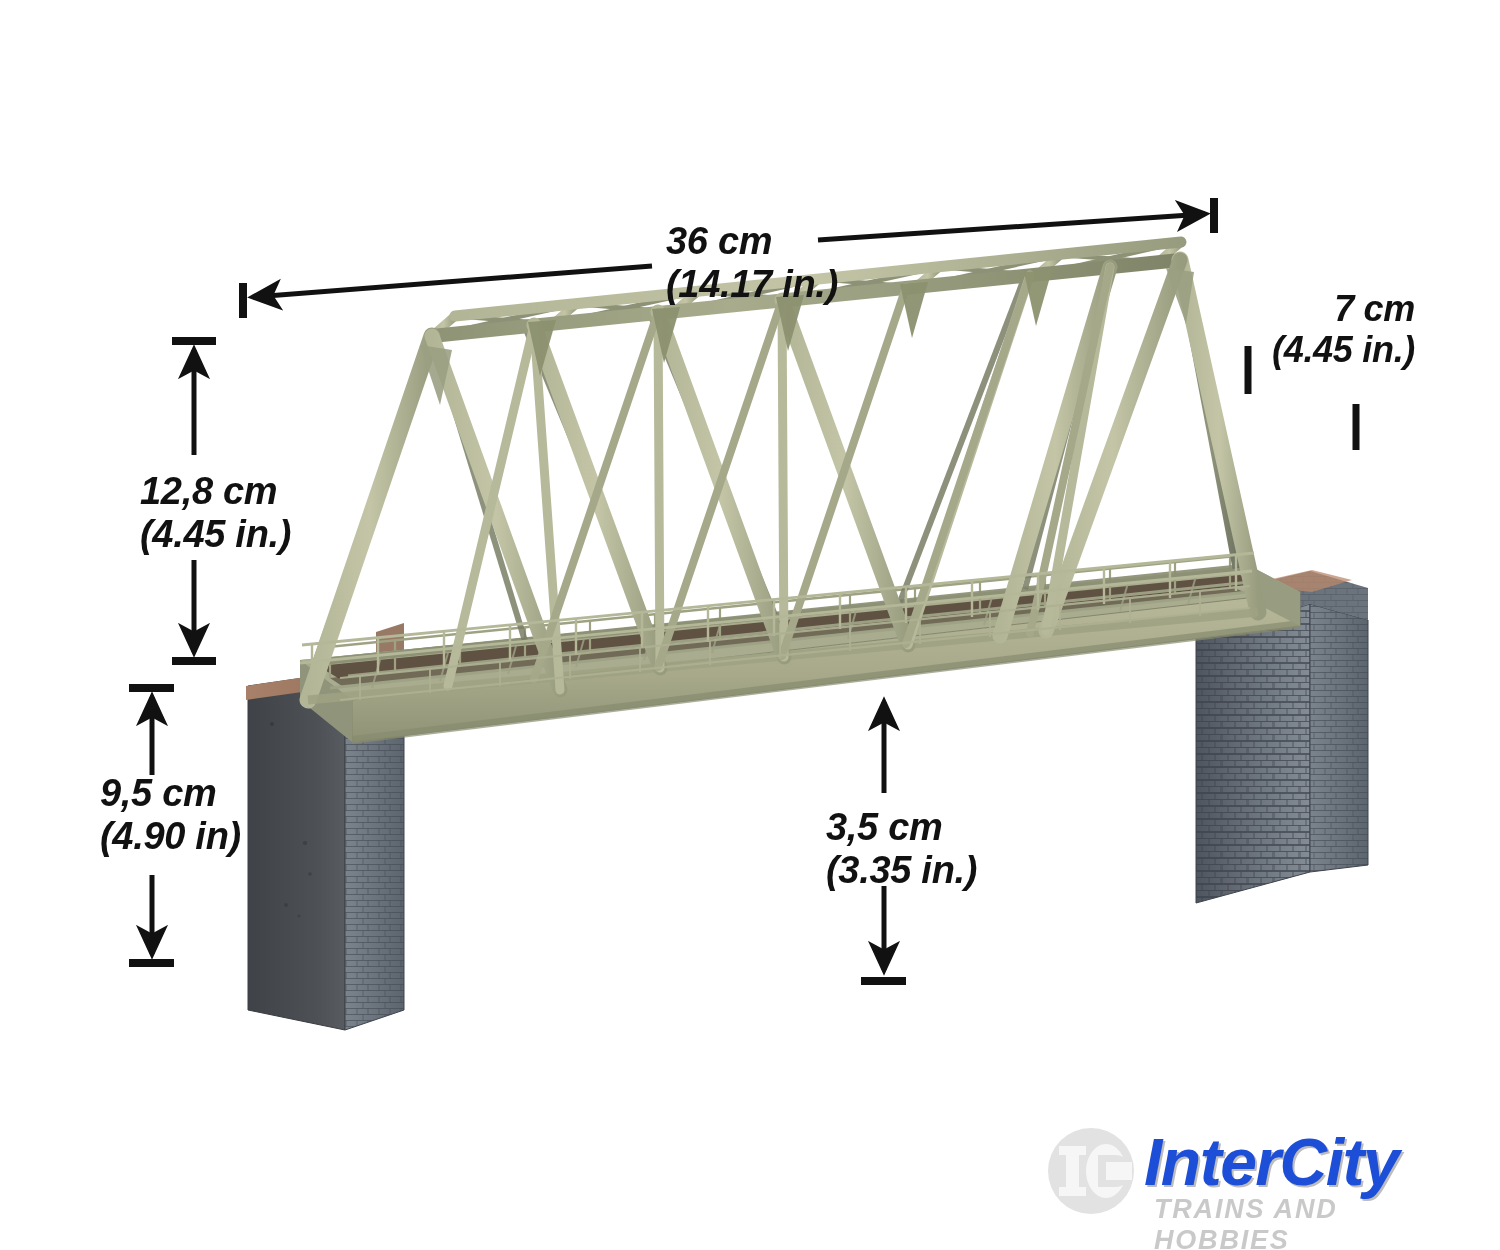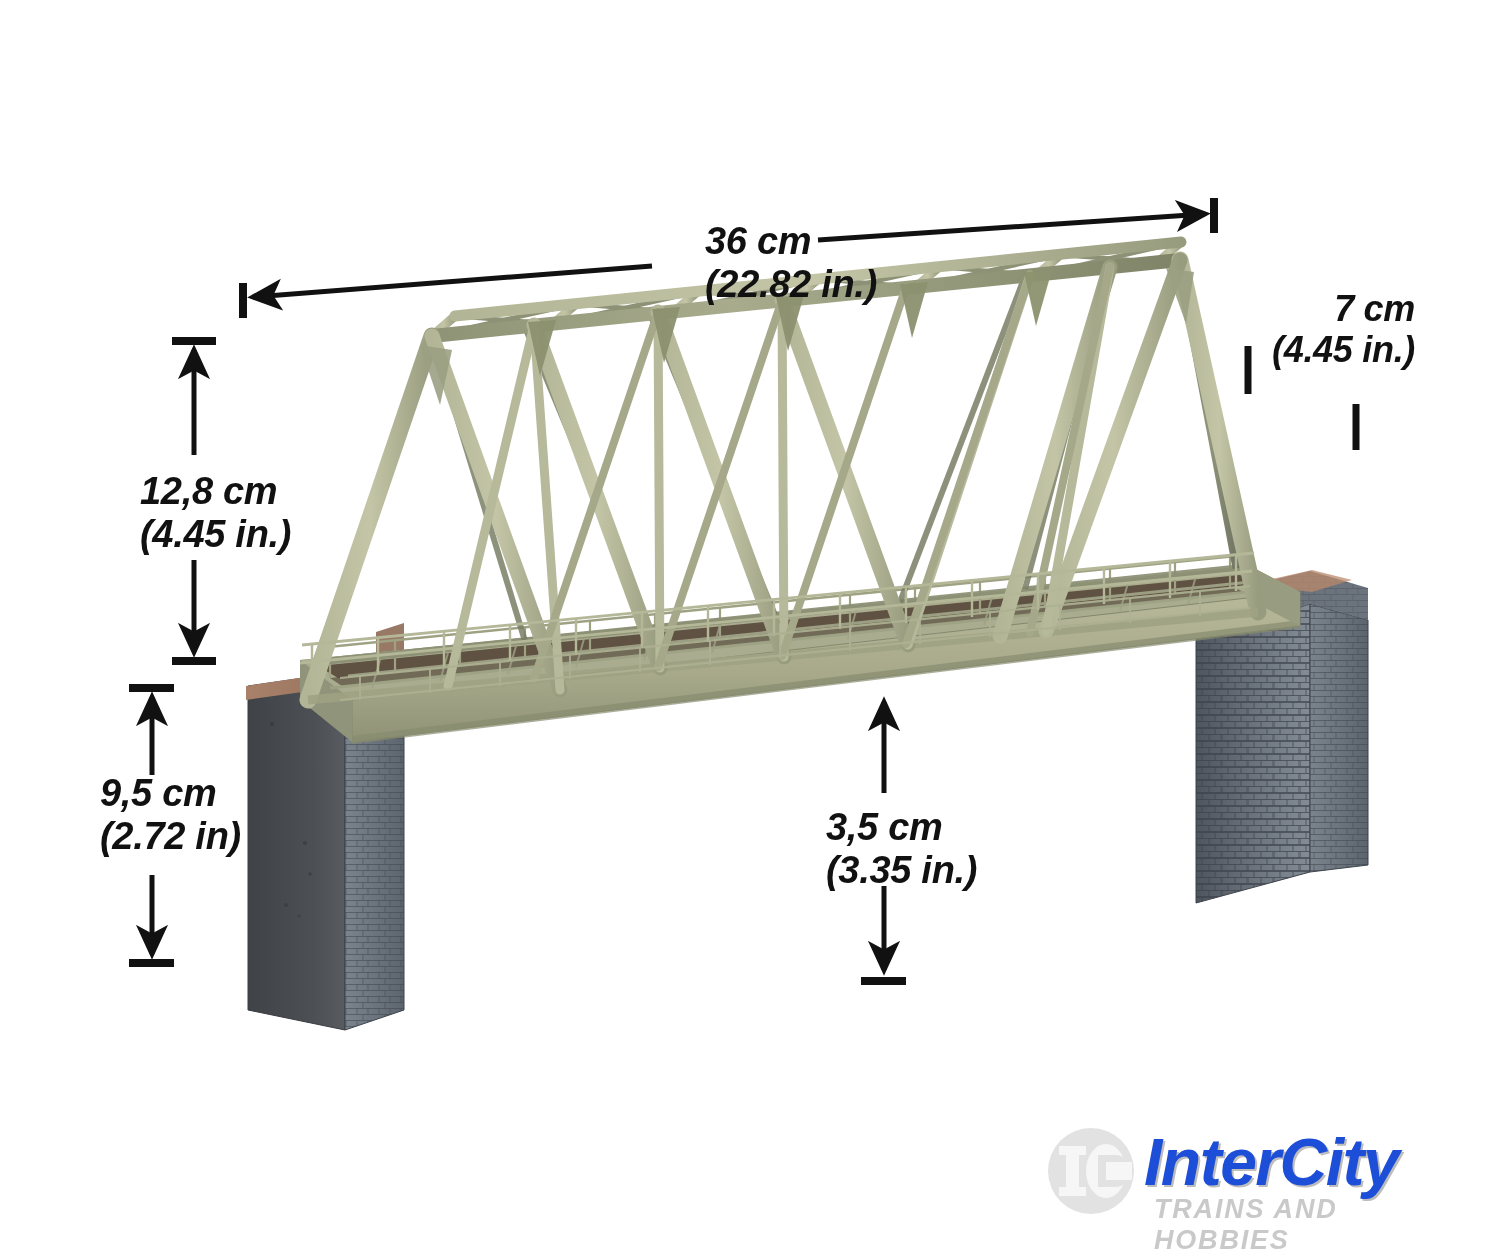--- a/index.html
+++ b/index.html
@@ -33,21 +33,21 @@
     font-weight: bold;
     font-style: italic;
     color: #111111;
     line-height: 1.14;
     white-space: nowrap;
     letter-spacing: -0.3px;
   }
   .dim-label .l1 { display: block; font-size: 38px; }
   .dim-label .l2 { display: block; font-size: 38px; }
 
-  #label-length  { left: 666px; top: 220px; text-align: left; margin-left: 39px; }
+  #label-length  { left: 666px; top: 220px; text-align: left; }
   #label-height  { left: 140px; top: 470px; text-align: left; }
   #label-pier    { left: 100px; top: 772px; text-align: left; }
   #label-clear   { left: 826px; top: 806px; text-align: left; }
   #label-width   { left: 1272px; top: 288px; text-align: right; }
   #label-width .l1 { font-size: 36px; }
   #label-width .l2 { font-size: 36px; }
 
   
   #logo {
     position: absolute;
@@ -465,31 +465,31 @@
     </g>
 
     <g stroke="#111111" fill="none">
       <line x1="1248" y1="346" x2="1248" y2="394" stroke-width="7"></line>
       <line x1="1356" y1="404" x2="1356" y2="450" stroke-width="7"></line>
     </g>
   </svg>
 
   <div class="dim-label" id="label-length">
     <span class="l1">36 cm</span>
-    <span class="l2">(22.82 in.)</span>
+    <span class="l2">(14.17 in.)</span>
   </div>
 
   <div class="dim-label" id="label-height">
     <span class="l1">12,8 cm</span>
     <span class="l2">(4.45 in.)</span>
   </div>
 
   <div class="dim-label" id="label-pier">
     <span class="l1">9,5 cm</span>
-    <span class="l2">(2.72 in)</span>
+    <span class="l2">(4.90 in)</span>
   </div>
 
   <div class="dim-label" id="label-clear">
     <span class="l1">3,5 cm</span>
     <span class="l2">(3.35 in.)</span>
   </div>
 
   <div class="dim-label" id="label-width">
     <span class="l1">7 cm</span>
     <span class="l2">(4.45 in.)</span>

